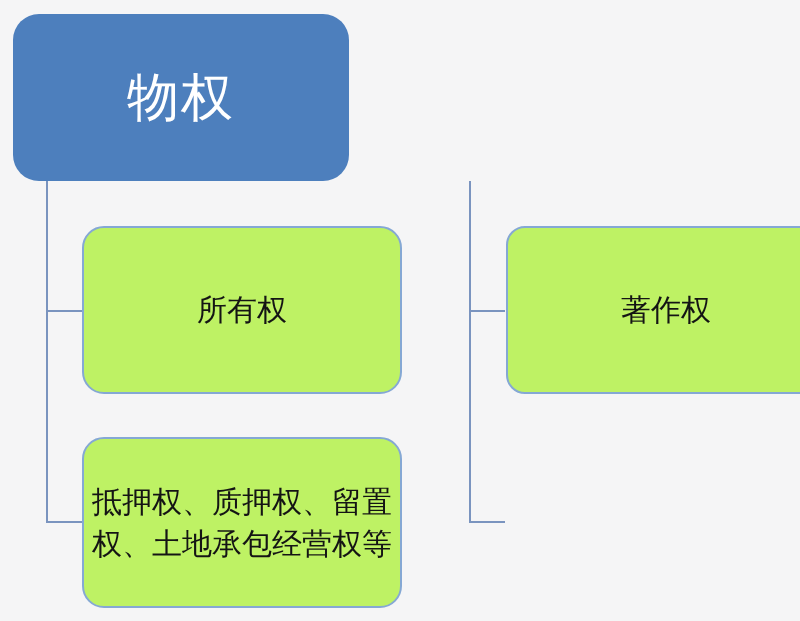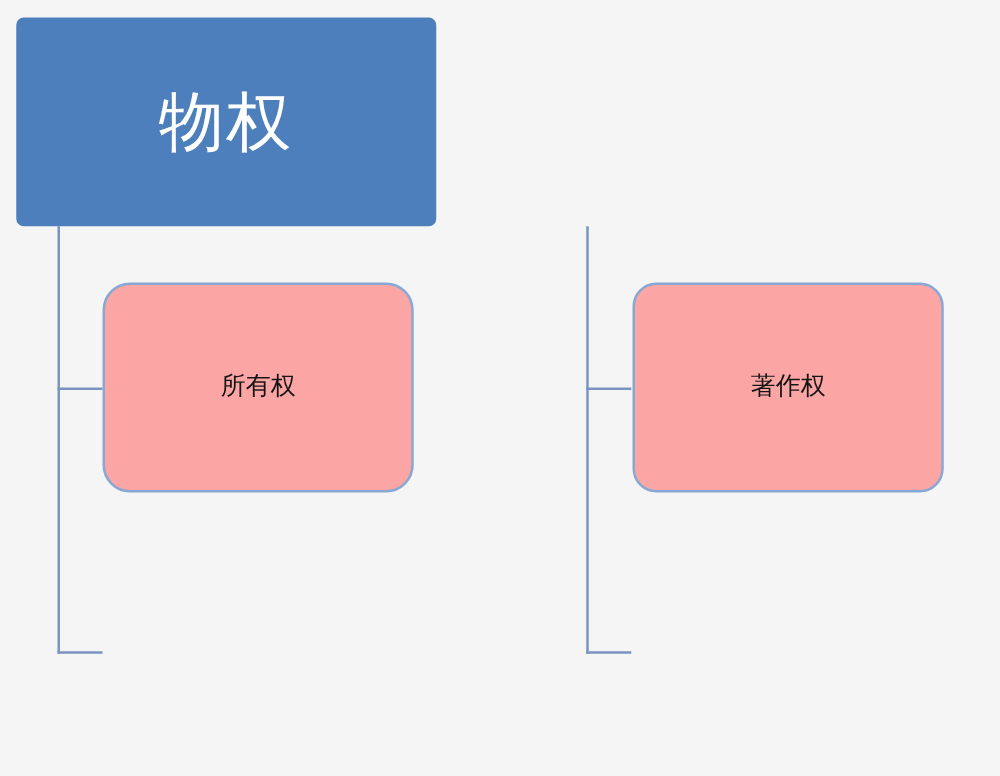--- a/index.html
+++ b/index.html
@@ -16,40 +16,40 @@
     width: 800px;
     height: 621px;
     background: #f5f5f6;
   }
   .root-box {
     position: absolute;
     width: 336px;
     height: 167px;
     top: 14px;
     background: #4d7fbd;
-    border-radius: 6px;
+    border-radius: 26px;
     display: flex;
     align-items: center;
     justify-content: center;
     color: #ffffff;
     font-size: 52px;
     letter-spacing: 2px;
     text-align: center;
   }
   .child-box {
     position: absolute;
-    width: 249px;
-    background: #fca5a5;
+    width: 320px;
+    background: #bef264;
     border: 2px solid #85a8d4;
     border-radius: 22px;
     display: flex;
     align-items: center;
     justify-content: center;
     color: #141414;
-    font-size: 20px;
+    font-size: 30px;
     line-height: 1.38;
     text-align: center;
     padding: 0 6px;
     box-sizing: border-box;
   }
   .child-1 { top: 226px; height: 168px; }
   .child-2 { top: 437px; height: 171px; }
   .vline {
     position: absolute;
     top: 181px;
@@ -81,19 +81,20 @@
 </head>
 <body>
 
 <div class="canvas">
 
   <div class="root-box t0">物权</div>
   <div class="vline t0"></div>
   <div class="hstub stub-1 t0"></div>
   <div class="hstub stub-2 t0"></div>
   <div class="child-box child-1 t0">所有权</div>
+  <div class="child-box child-2 t0">抵押权、质押权、留置权、土地承包经营权等</div>
 
   <div class="vline t1"></div>
   <div class="hstub stub-1 t1"></div>
   <div class="hstub stub-2 t1"></div>
   <div class="child-box child-1 t1">著作权</div>
 
 </div>
 
 </body></html>

